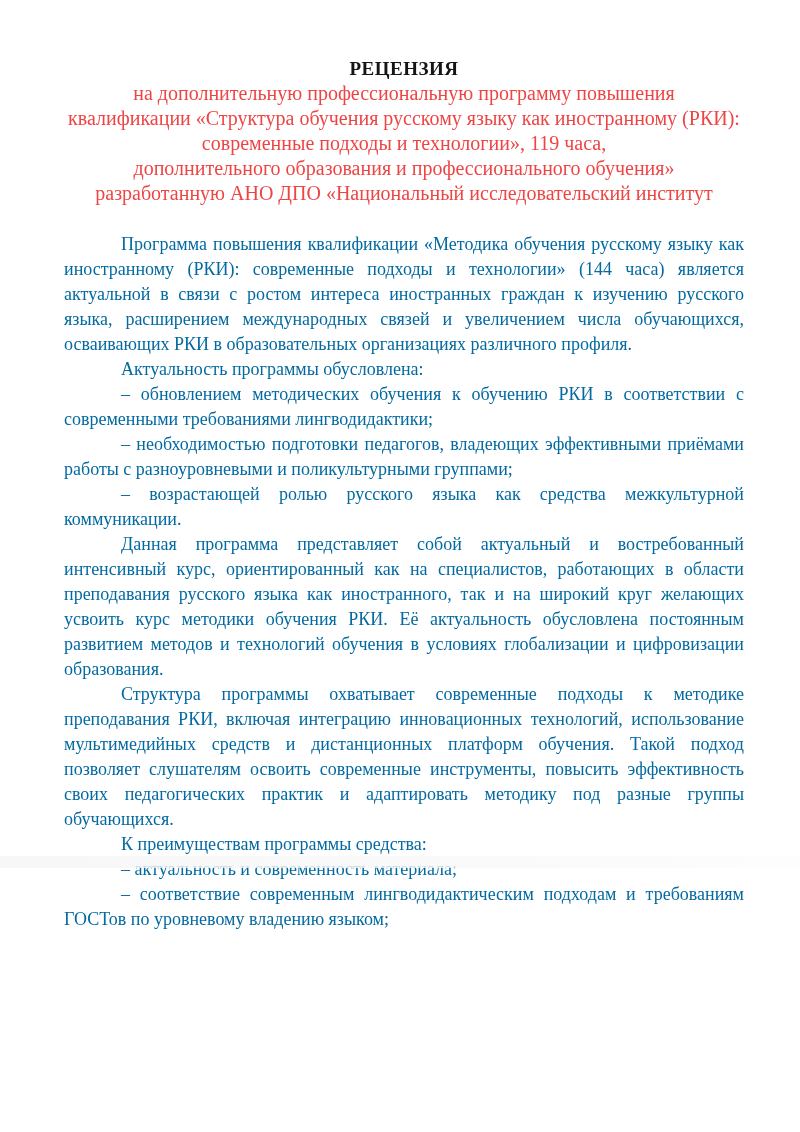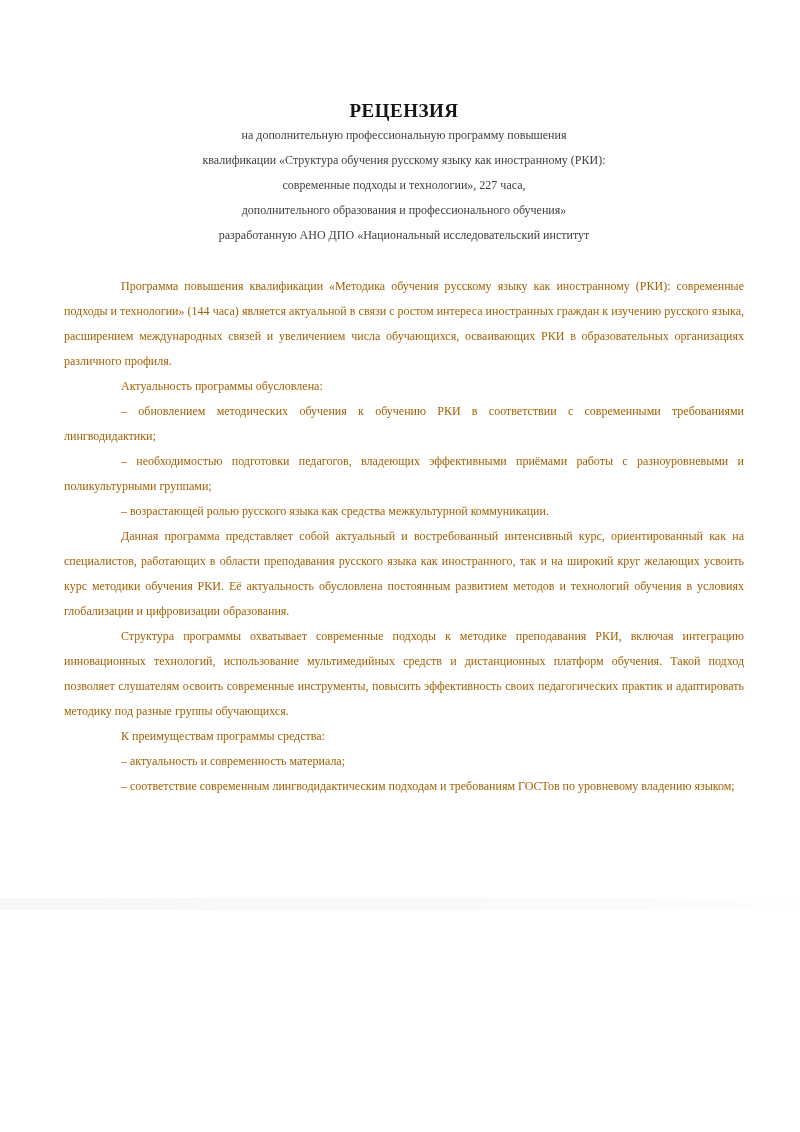--- a/index.html
+++ b/index.html
@@ -15,48 +15,47 @@
     font-family: "Liberation Serif", "DejaVu Serif", serif;
     color: #1a1a1a;
   }
   .page {
     position: relative;
     width: 800px;
     height: 876px;
     background: #ffffff;
     box-sizing: border-box;
     padding: 56px 56px 0 64px;
-    margin-top: 42px;
   }
   .doc-title {
     margin: 0;
     text-align: center;
     font-size: 19px;
     font-weight: bold;
     letter-spacing: 0.5px;
     line-height: 25px;
     color: #151515;
   }
   .subtitle {
     margin: 0 0 26px 0;
   }
   .subtitle-line {
     text-align: center;
-    font-size: 12px;
+    font-size: 20px;
     line-height: 25px;
     white-space: nowrap;
-    color: #404040;
+    color: #ef4444;
   }
   .doc-body p {
     margin: 0;
-    font-size: 12px;
+    font-size: 18px;
     line-height: 25px;
     text-align: justify;
     text-indent: 57px;
-    color: #a16207;
+    color: #0369a1;
   }
   .scan-band {
     position: absolute;
     left: 0;
     bottom: 8px;
     width: 100%;
     height: 12px;
     background: linear-gradient(to right, #f5f5f5 0%, #f8f8f8 60%, #fdfdfd 100%);
     opacity: 0.8;
   }
@@ -64,21 +63,21 @@
 </head>
 <body>
 
 <div class="page">
 
   <h1 class="doc-title">РЕЦЕНЗИЯ</h1>
 
   <div class="subtitle">
     <div class="subtitle-line">на дополнительную профессиональную программу повышения</div>
     <div class="subtitle-line">квалификации «Структура обучения русскому языку как иностранному (РКИ):</div>
-    <div class="subtitle-line">современные подходы и технологии», 227 часа,</div>
+    <div class="subtitle-line">современные подходы и технологии», 119 часа,</div>
     <div class="subtitle-line">дополнительного образования и профессионального обучения»</div>
     <div class="subtitle-line">разработанную АНО ДПО «Национальный исследовательский институт</div>
   </div>
 
   <div class="doc-body">
     <p>Программа повышения квалификации «Методика обучения русскому языку как иностранному (РКИ): современные подходы и технологии» (144 часа) является актуальной в связи с ростом интереса иностранных граждан к изучению русского языка, расширением международных связей и увеличением числа обучающихся, осваивающих РКИ в образовательных организациях различного профиля.</p>
     <p>Актуальность программы обусловлена:</p>
     <p>– обновлением методических обучения к обучению РКИ в соответствии с современными требованиями лингводидактики;</p>
     <p>– необходимостью подготовки педагогов, владеющих эффективными приёмами работы с разноуровневыми и поликультурными группами;</p>
     <p>– возрастающей ролью русского языка как средства межкультурной коммуникации.</p>

